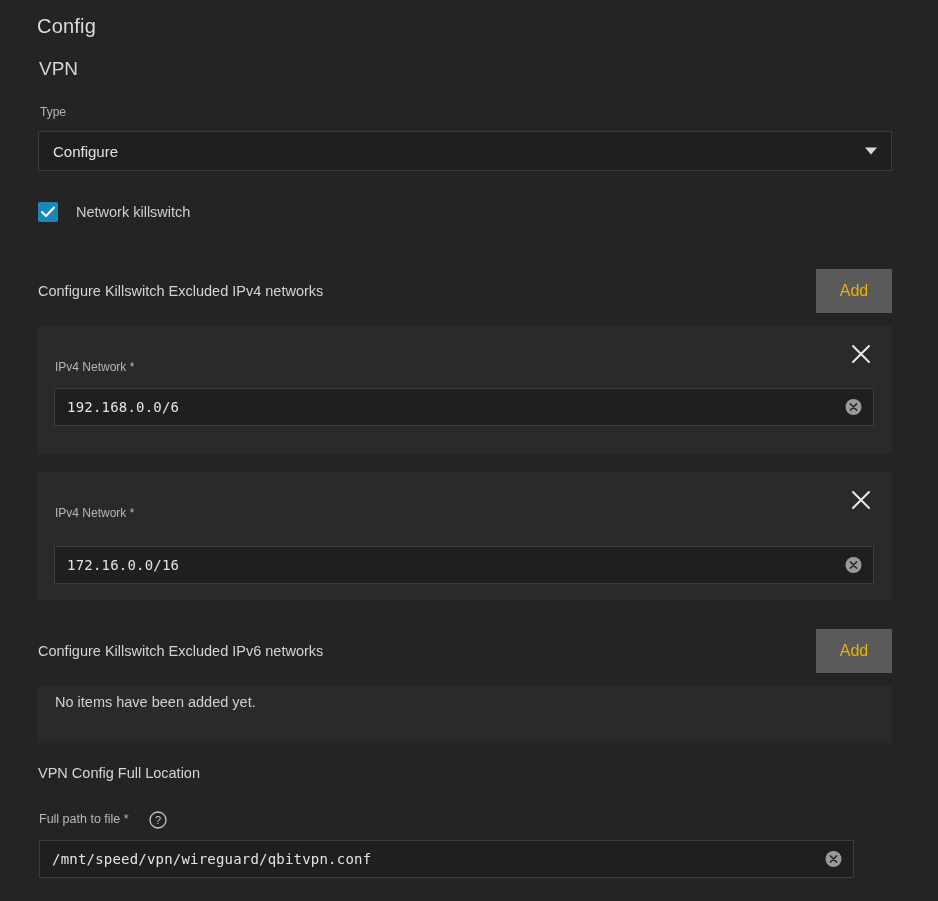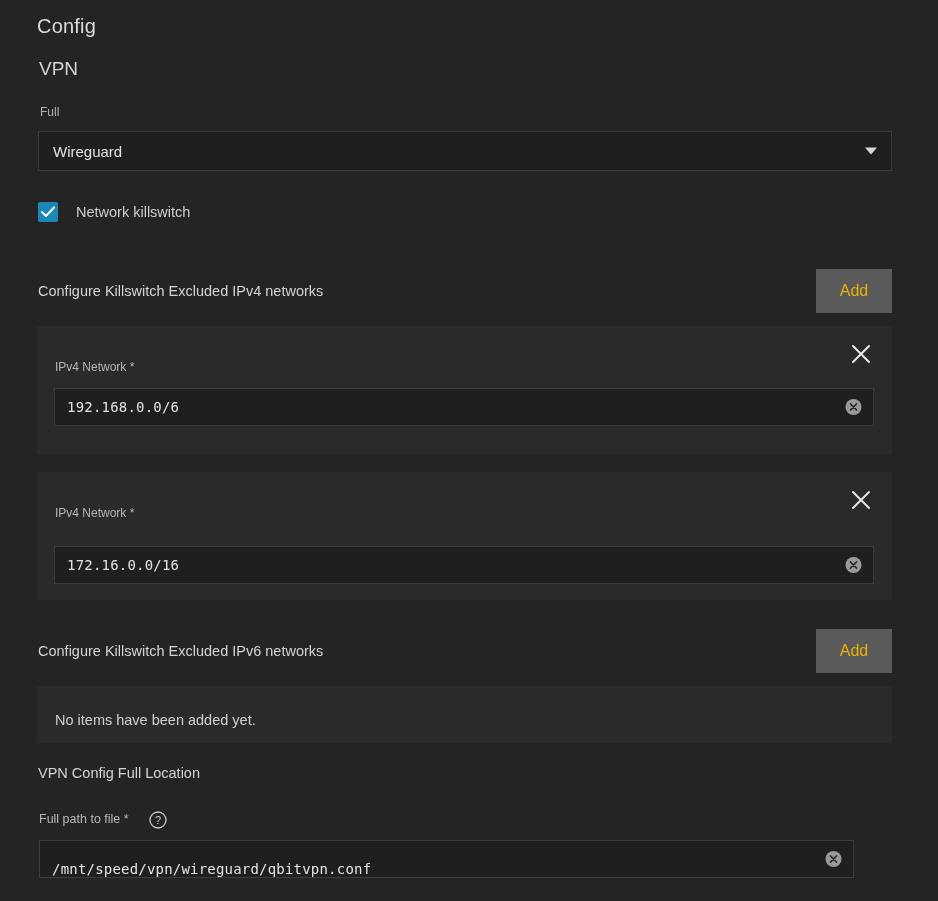--- a/index.html
+++ b/index.html
@@ -175,21 +175,21 @@
 
   .empty-card {
     position: absolute;
     left: 37px;
     width: 855px;
     background: #2a2a2a;
   }
   .empty-text {
     position: absolute;
     left: 18px;
-    top: 26px;
+    top: 8px;
     font-size: 14.5px;
     color: #d0d0d0;
   }
 
   
   .vpn-config-title {
     position: absolute;
     left: 38px;
     top: 765px;
     font-size: 14.5px;
@@ -212,34 +212,34 @@
   }
   .bottom-field {
     position: absolute;
     left: 39px;
     top: 840px;
     width: 815px;
     height: 38px;
     background: #1f1f1f;
     border: 1px solid #3d3d3d;
     display: flex;
-    align-items: flex-end;
+    align-items: center;
   }
 </style>
 </head>
 <body>
 
 <div class="page">
 
   <div class="addons-title">Config</div>
   <div class="vpn-label">VPN</div>
 
-  <div class="type-label">Full</div>
+  <div class="type-label">Type</div>
   <div class="select-box">
-    <span class="select-value">Wireguard</span>
+    <span class="select-value">Configure</span>
     <span class="select-caret"></span>
   </div>
 
   <div class="checkbox-row">
     <span class="checkbox">
       <svg width="14" height="12" viewBox="0 0 14 12">
         <path d="M1 6 L5 10 L13 1.5" stroke="#ffffff" stroke-width="1.9" fill="none" stroke-linecap="round" stroke-linejoin="round"></path>
       </svg>
     </span>
     <span class="checkbox-label">Network killswitch</span>

